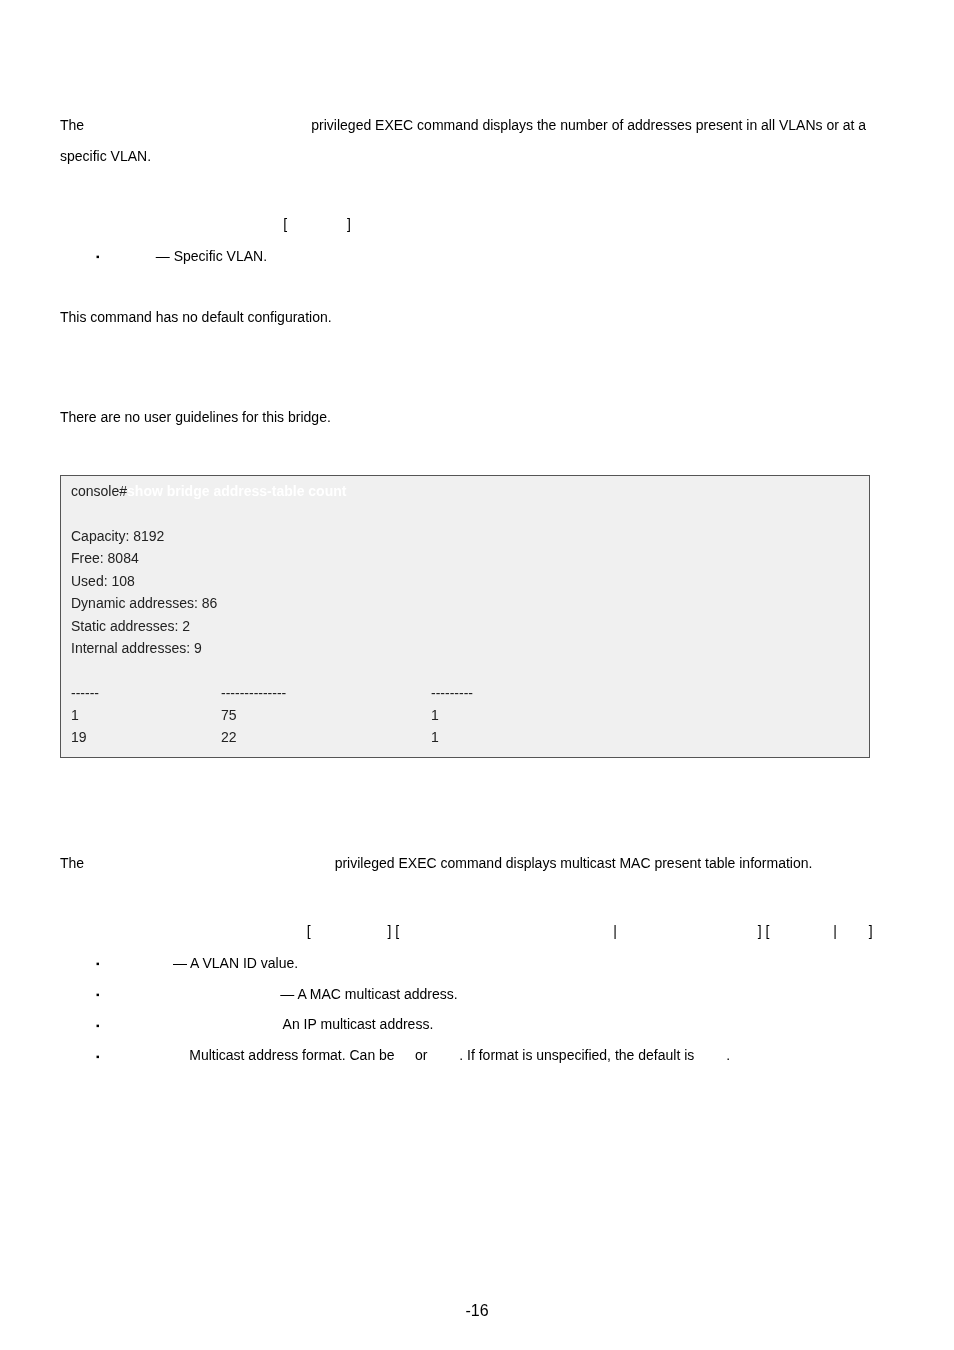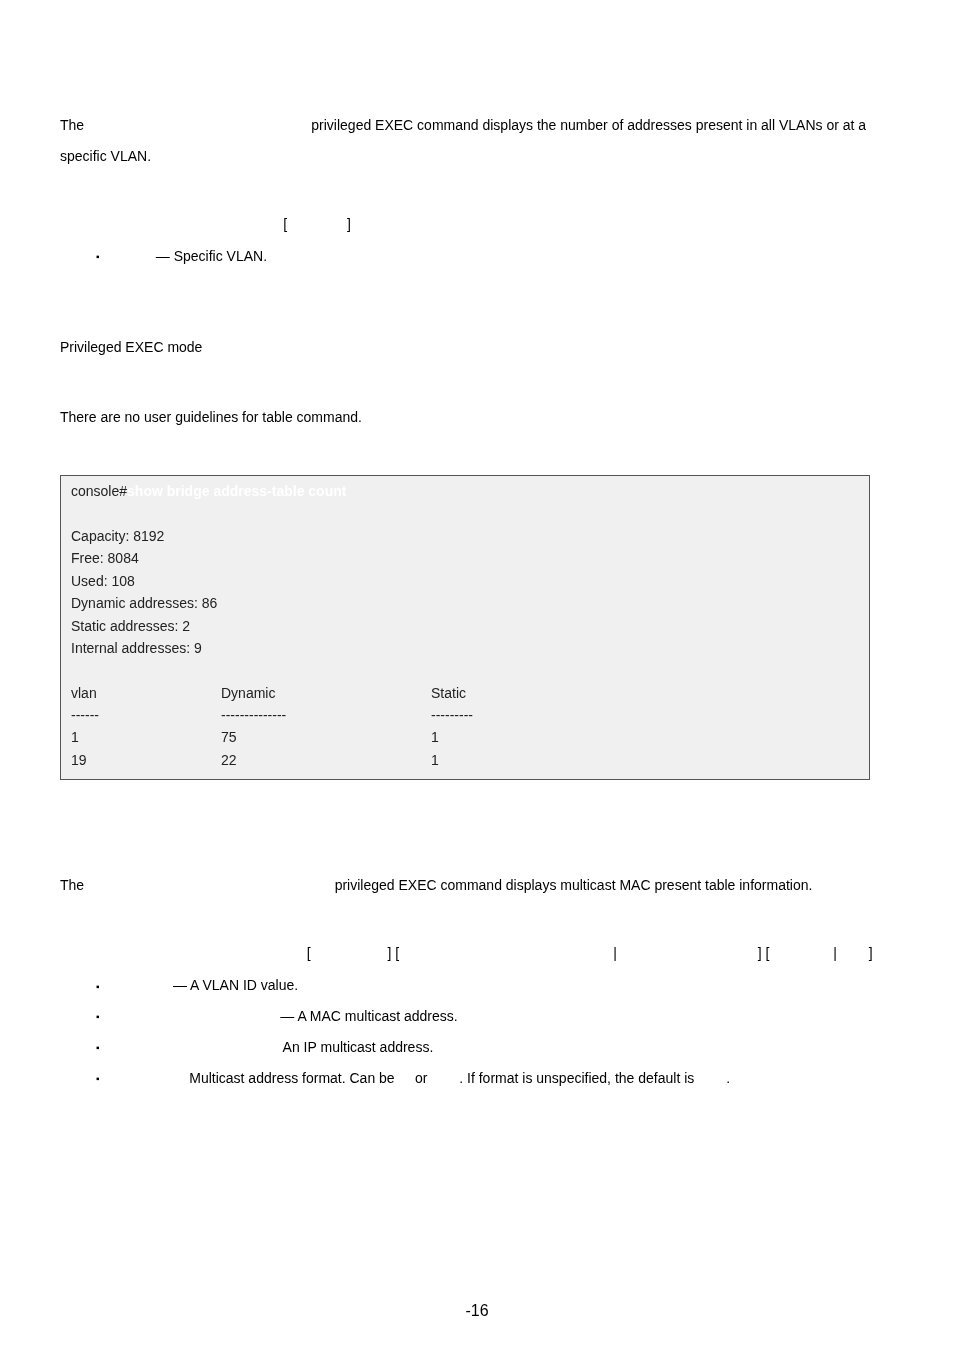--- a/index.html
+++ b/index.html
@@ -95,43 +95,42 @@
   </p>
 
   <ul class="bullets">
     <li>
       <span class="invisible-bold">vlan </span><span>— Specific VLAN.</span>
     </li>
   </ul>
 
   <div class="small-gap"></div>
 
+  <p class="para">This command has no default configuration.</p>
 
   <div class="section-gap"></div>
 
-  <p class="para">Privileged EXEC mode</p>
 
   <div class="section-gap"></div>
 
-  <p class="para">There are no user guidelines for table command.</p>
+  <p class="para">There are no user guidelines for this bridge.</p>
 
   <div class="section-gap"></div>
 
 
   <div class="example-box">
     <div class="row"><span>console#</span><span class="invisible-bold">show bridge address-table count</span></div>
     <div class="row">&nbsp;</div>
     <div class="row">Capacity: 8192</div>
     <div class="row">Free: 8084</div>
     <div class="row">Used: 108</div>
     <div class="row">Dynamic addresses: 86</div>
     <div class="row">Static addresses: 2</div>
     <div class="row">Internal addresses: 9</div>
     <div class="row">&nbsp;</div>
-    <div class="row"><span class="col-vlan">vlan</span><span class="col-dyn">Dynamic</span><span class="col-stat">Static</span></div>
     <div class="row"><span class="col-vlan">------</span><span class="col-dyn">--------------</span><span class="col-stat">---------</span></div>
     <div class="row"><span class="col-vlan">1</span><span class="col-dyn">75</span><span class="col-stat">1</span></div>
     <div class="row"><span class="col-vlan">19</span><span class="col-dyn">22</span><span class="col-stat">1</span></div>
   </div>
 
   <div style="height:90px"></div>
 
   <p class="para">
     <span>The </span><span class="invisible-bold">show bridge multicast address-table </span><span>privileged EXEC command displays multicast MAC present table information.</span>
   </p>

